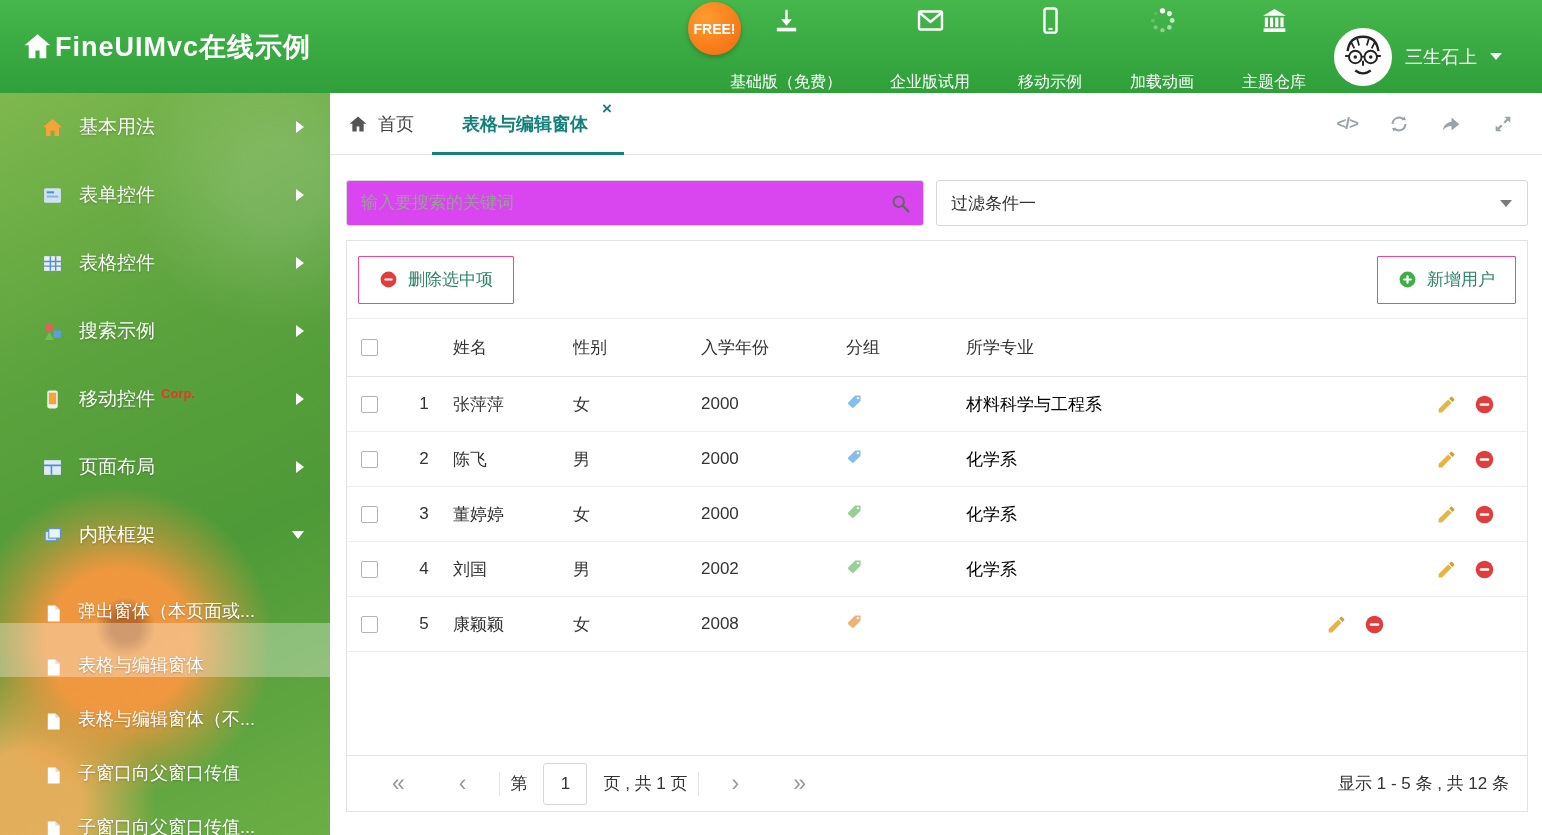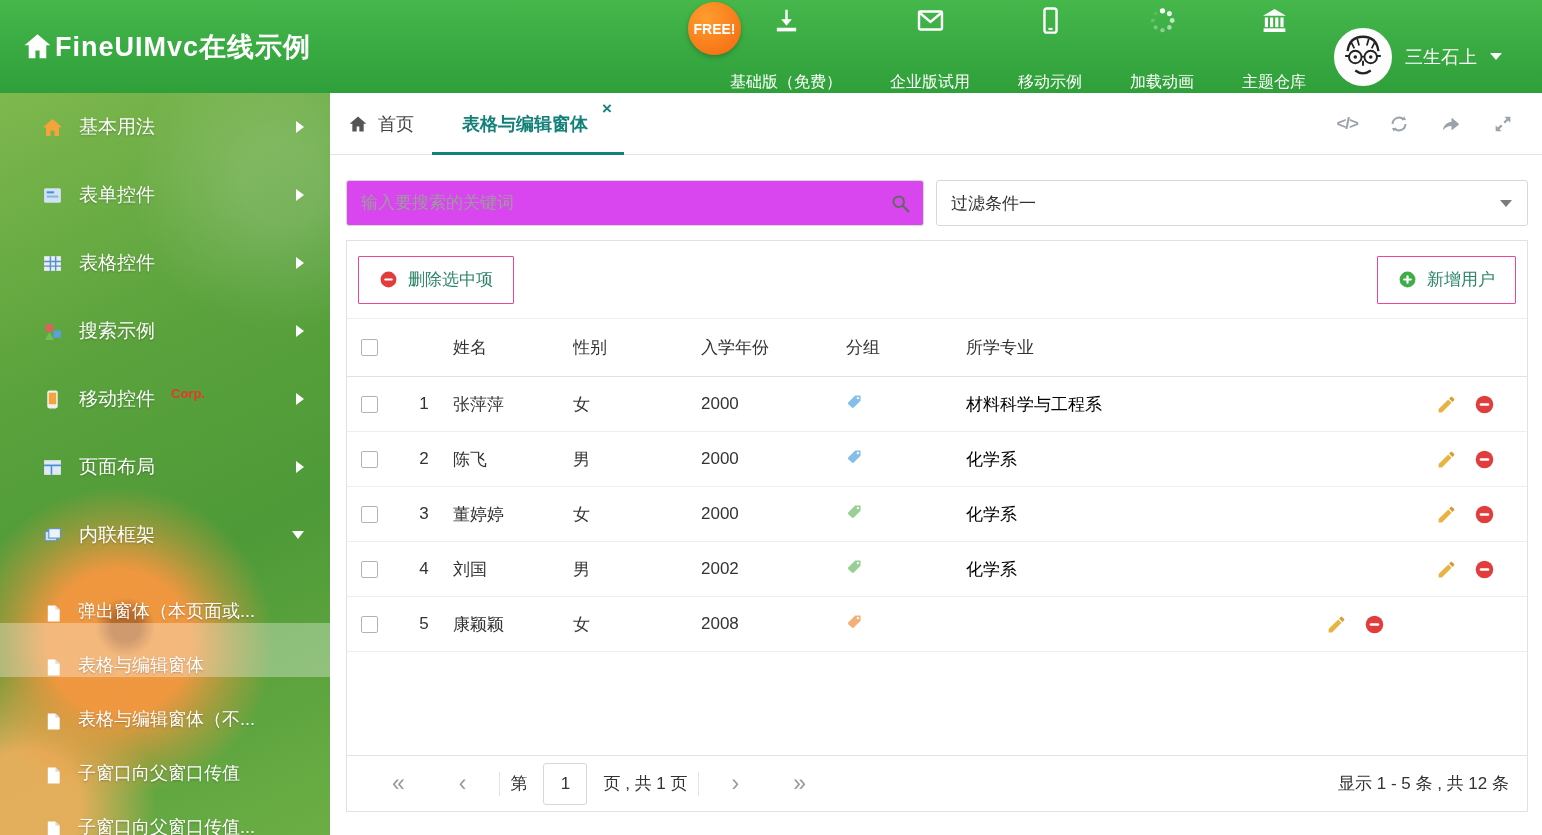--- a/index.html
+++ b/index.html
@@ -35,21 +35,21 @@
     background:
       radial-gradient(circle at 38% 72%, rgba(140,70,25,.55) 0 14px, rgba(140,70,25,0) 30px),
       radial-gradient(circle at 36% 74%, rgba(247,151,64,.95) 0 72px, rgba(247,151,64,.45) 112px, rgba(247,151,64,0) 155px),
       radial-gradient(circle at 8% 96%, rgba(250,176,96,.85) 0 55px, rgba(250,176,96,0) 130px),
       radial-gradient(circle at 85% 12%, rgba(255,255,255,.15) 0 40px, rgba(255,255,255,0) 150px),
       linear-gradient(155deg,#7eb84e 0%,#5aa23c 35%,#4e9a38 62%,#6cae45 100%)}
   .menu-item{height:68px;display:flex;align-items:center;padding:0 26px 0 42px;font-size:19px;cursor:pointer;
     text-shadow:0 1px 2px rgba(0,0,0,.25)}
   .menu-item .mi{width:21px;height:21px;margin-right:16px;flex:0 0 auto}
   .menu-item .lbl{white-space:nowrap}
-  .corp{color:#e8372c;font-size:13px;font-weight:bold;margin-left:16px;transform:translateY(-6px);text-shadow:none}
+  .corp{color:#e8372c;font-size:13px;font-weight:bold;margin-left:6px;transform:translateY(-6px);text-shadow:none}
   .arr-r{margin-left:auto;width:0;height:0;border-top:6px solid transparent;border-bottom:6px solid transparent;border-left:8px solid #fff}
   .arr-d{margin-left:auto;width:0;height:0;border-left:6px solid transparent;border-right:6px solid transparent;border-top:8px solid #fff}
   .sub-item{height:54px;display:flex;align-items:flex-end;padding:0 20px 0 44px;font-size:18px;cursor:pointer;
     text-shadow:0 1px 2px rgba(0,0,0,.25)}
   .sub-item .fi{width:19px;height:19px;margin-right:15px;flex:0 0 auto}
   .sub-item.selected{background:rgba(255,255,255,.32)}
   .sub-item .lbl{white-space:nowrap;overflow:hidden;text-overflow:ellipsis}
 
   
   .content{position:absolute;left:330px;top:93px;width:1212px;height:742px;background:#fff}

